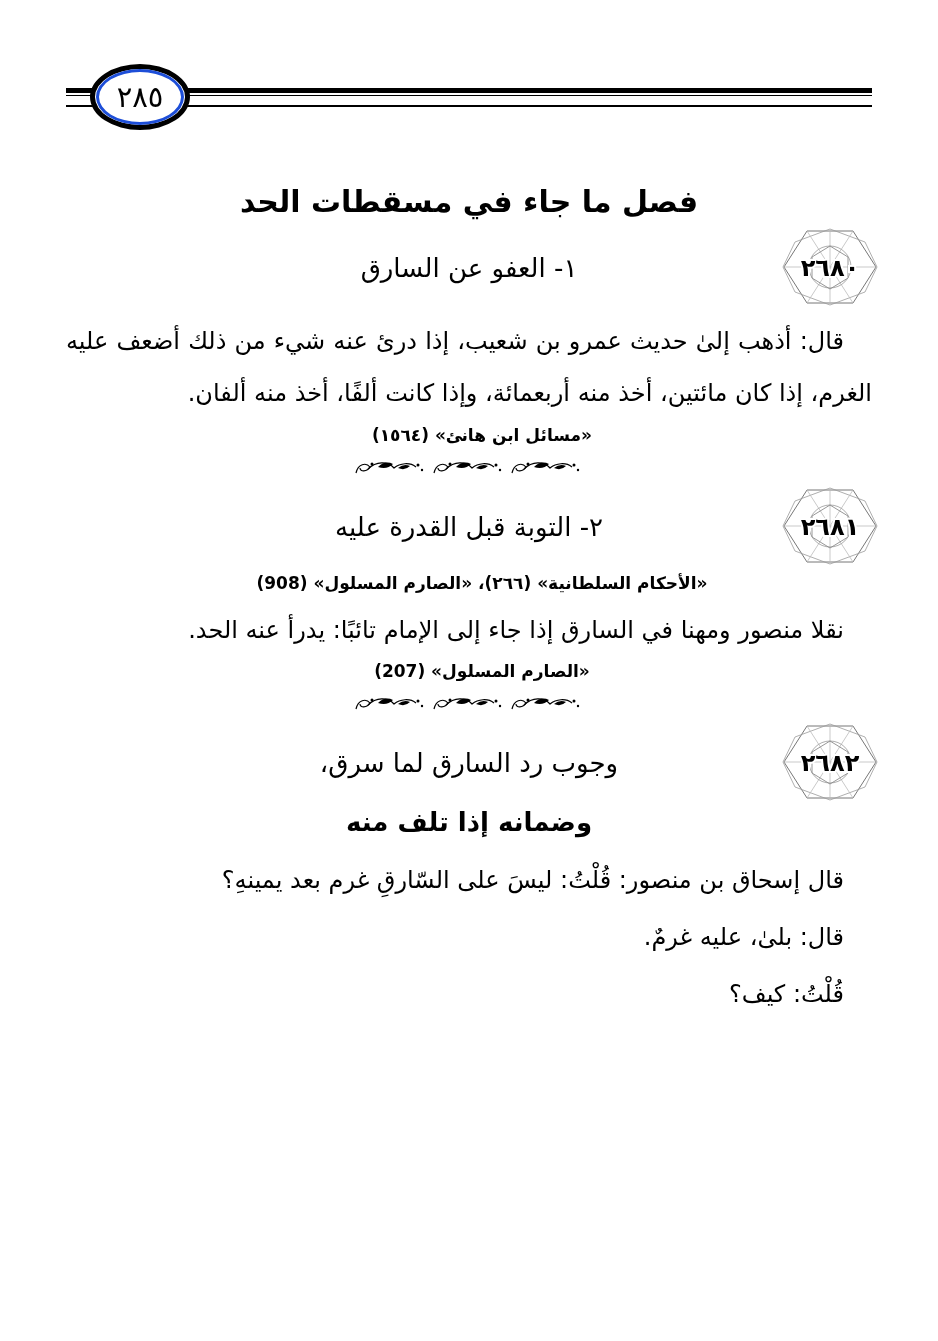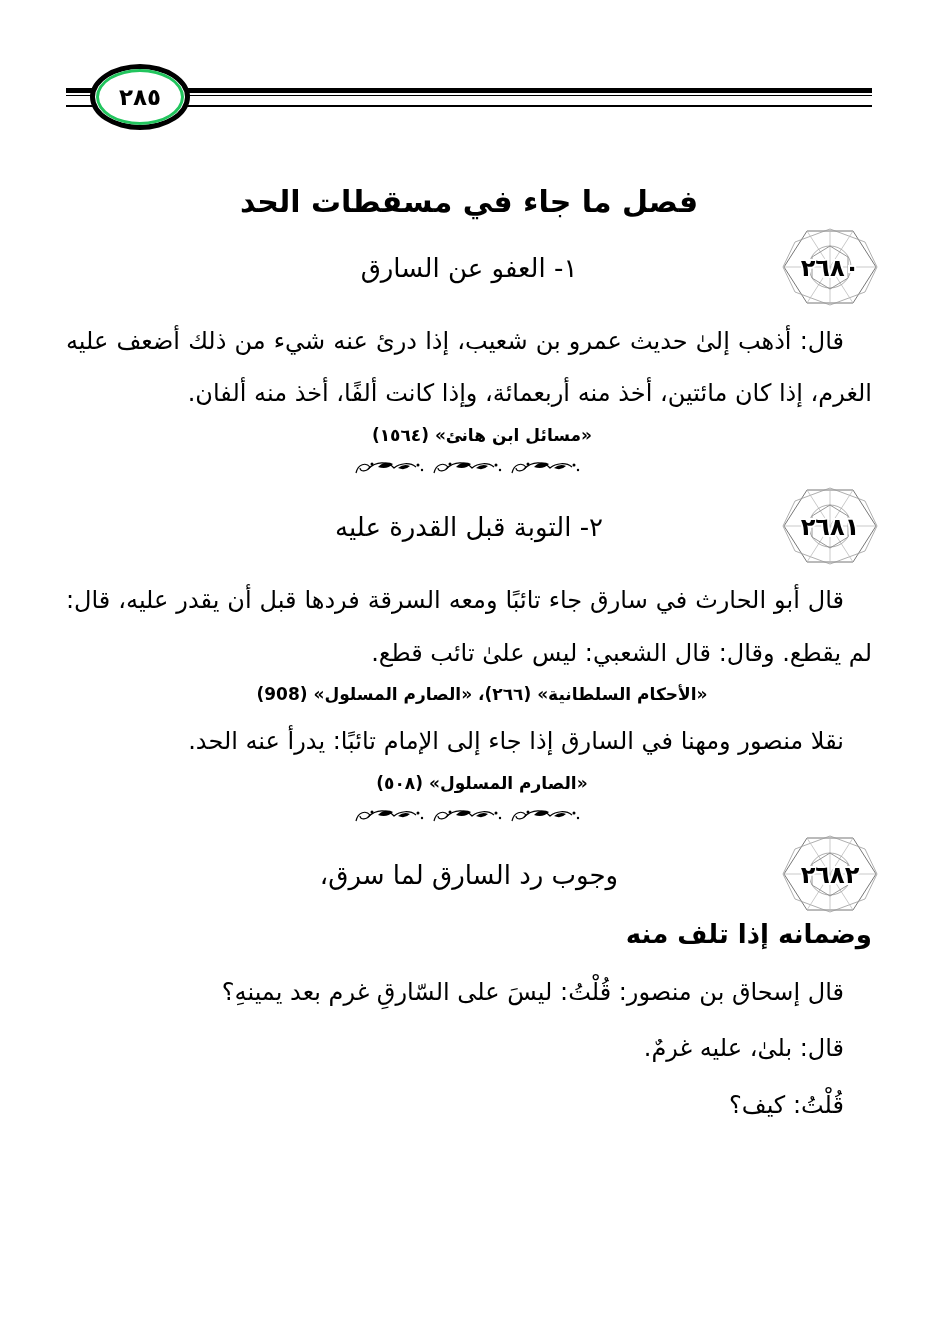--- a/index.html
+++ b/index.html
@@ -19,38 +19,38 @@
   .rule-mid   { position: absolute; top: 31px; left: 0; right: 0; height: 1px; background: #000; }
   .rule-thin  { position: absolute; top: 41px; left: 0; right: 0; height: 2px; background: #000; }
   .page-badge {
     position: absolute; left: 24px; top: 0;
     width: 100px; height: 66px;
     background: #fff; border: 5px solid #000; border-radius: 50%;
     display: flex; align-items: center; justify-content: center;
     z-index: 2; box-sizing: border-box;
   }
   .page-badge-inner {
-    width: 82px; height: 50px; border: 3px solid #22c55e; border-radius: 50%;
+    width: 82px; height: 50px; border: 3px solid #1d4ed8; border-radius: 50%;
     display: flex; align-items: center; justify-content: center;
-    font-weight: bold; font-size: 23px; letter-spacing: 1px;
+    font-weight: normal; font-size: 29px; letter-spacing: 1px;
   }
 
   
   h1.book-title {
     text-align: center; font-size: 30px; font-weight: bold;
     margin: 48px 0 6px; line-height: 1.35;
   }
   .section-head {
     position: relative; height: 80px;
     display: flex; align-items: center; justify-content: center;
     margin: 2px 0 0;
   }
   .section-head h2 { font-size: 26px; font-weight: normal; margin: 0; text-align: center; line-height: 1.3; }
   .sub-head {
-    font-size: 26px; font-weight: bold;
+    text-align: center; font-size: 26px; font-weight: bold;
     margin: 2px 0 8px; line-height: 1.3;
   }
   .rosette { position: absolute; right: -6px; top: 50%; transform: translateY(-50%); }
 
   
   p.body-par {
     font-size: 24px; line-height: 2.2; margin: 6px 0 0;
     text-align: justify; text-indent: 28px;
   }
   p.dialogue {
@@ -129,24 +129,23 @@
           <polygon points="48,1 83,14 95,39 83,64 48,77 13,64 1,39 13,14" stroke="#9a9a9a" stroke-width="0.8"></polygon>
           <path d="M25,3 L71,75 M71,3 L25,75 M2,39 L94,39 M48,1 L48,77" stroke="#bbb" stroke-width="0.8"></path>
           <circle cx="48" cy="39" r="21" stroke="#999" stroke-width="0.8"></circle>
           <polygon points="48,18 66,29 66,50 48,61 30,50 30,29" stroke="#8a8a8a" stroke-width="0.9"></polygon>
         </g>
         <text x="48" y="48" text-anchor="middle" font-size="24" font-weight="bold" font-family="DejaVu Sans, sans-serif" fill="#000" stroke="#fff" stroke-width="4" paint-order="stroke">٢٦٨١</text>
       </svg>
     </span>
   </div>
 
-  <p class="body-par">قال أبو الحارث في سارق جاء تائبًا ومعه السرقة فردها قبل أن يقدر عليه، قال: لم يقطع. وقال: قال الشعبي: ليس علىٰ تائب قطع.</p>
   <p class="citation">«الأحكام السلطانية» (٢٦٦)، «الصارم المسلول» (908)</p>
   <p class="body-par">نقلا منصور ومهنا في السارق إذا جاء إلى الإمام تائبًا: يدرأ عنه الحد.</p>
-  <p class="citation">«الصارم المسلول» (٥٠٨)</p>
+  <p class="citation">«الصارم المسلول» (207)</p>
 
   <div class="divider">
     <svg width="230" height="24" viewBox="0 0 230 24">
       <use href="#flA" x="0"></use>
         <use href="#flA" x="78"></use>
         <use href="#flA" x="156"></use>
     </svg>
   </div>
 
   <div class="section-head">

